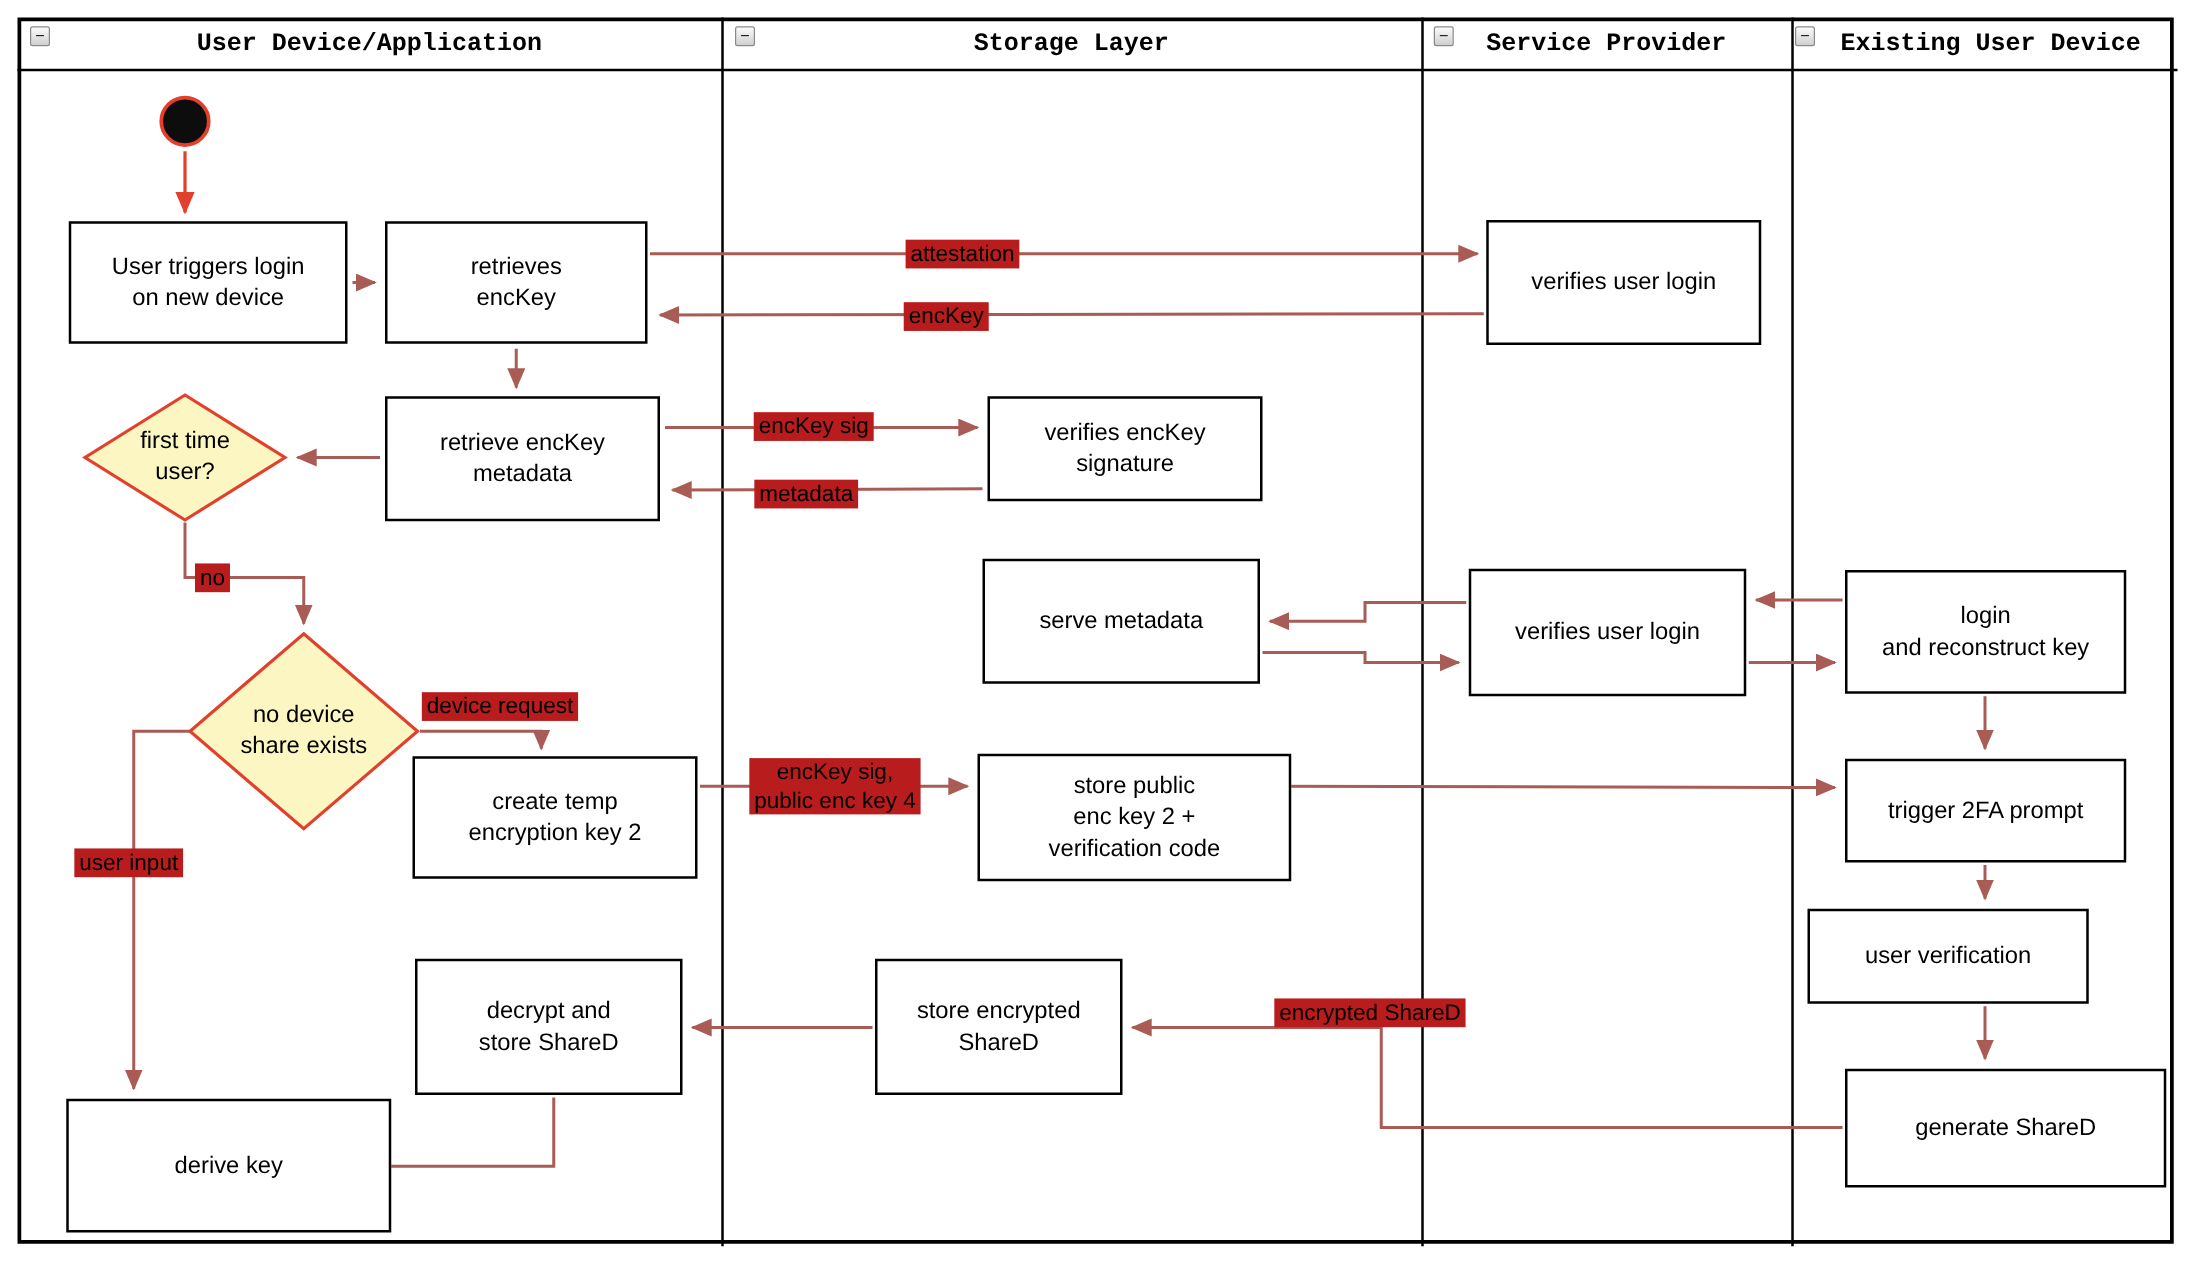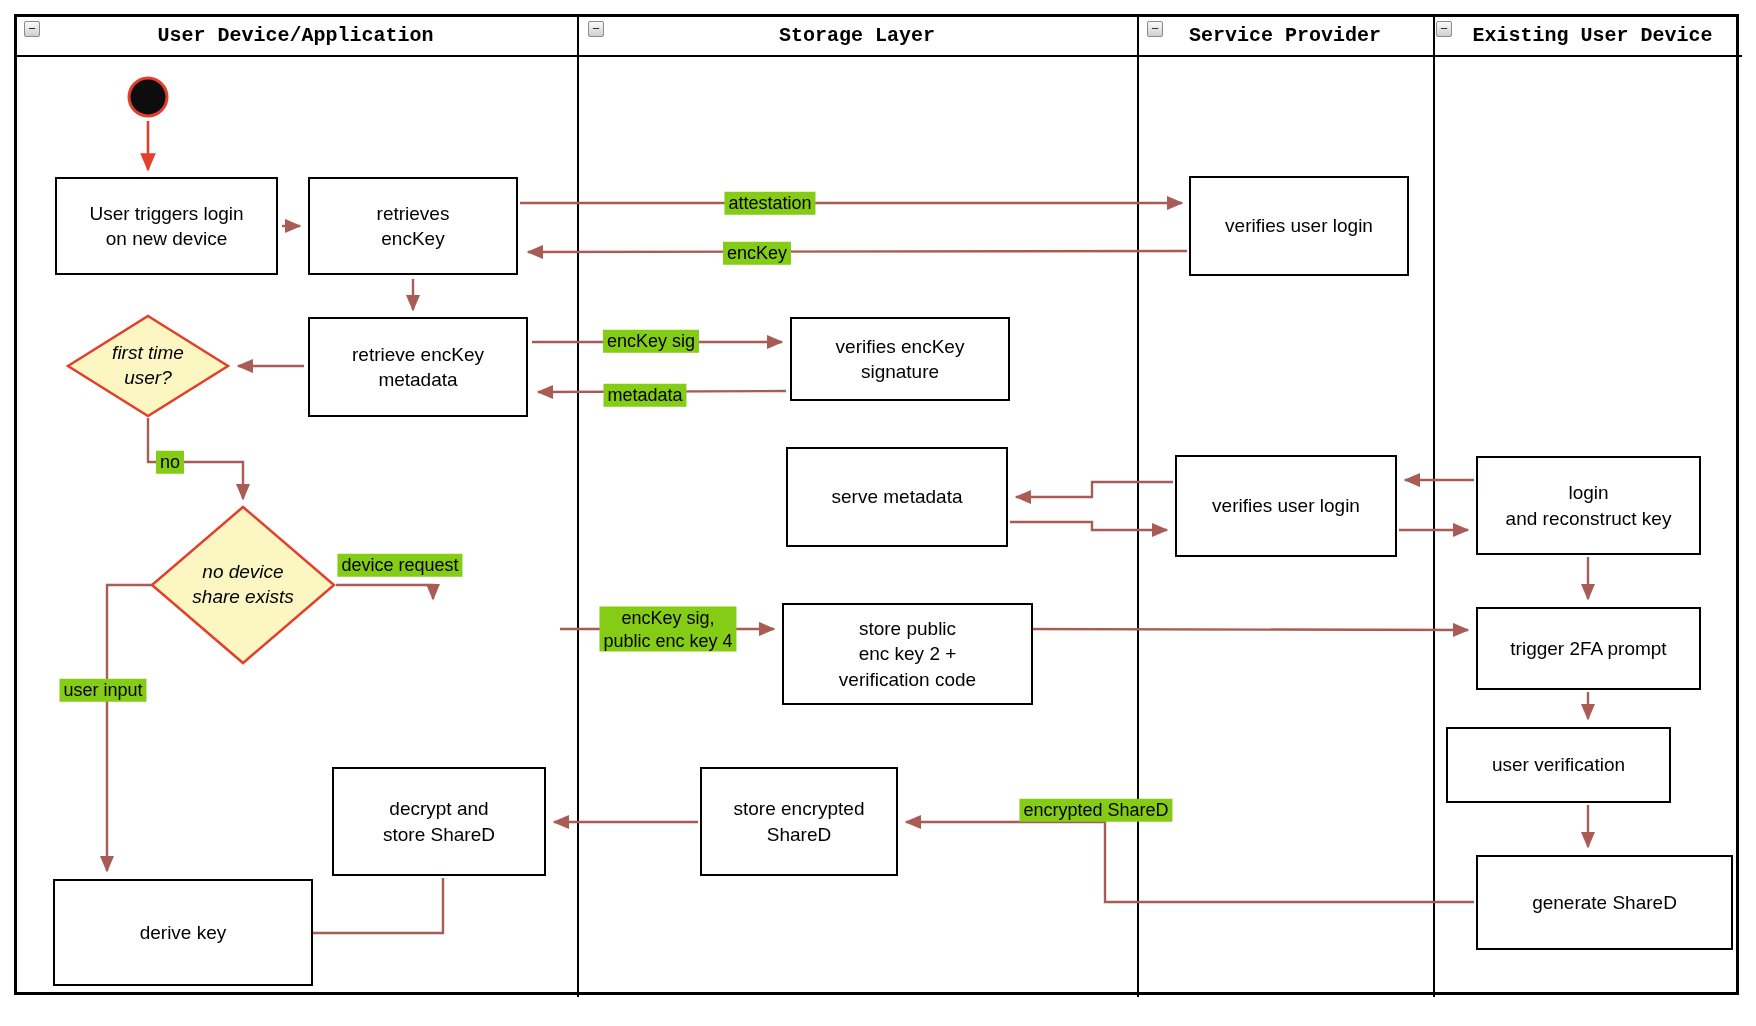--- a/index.html
+++ b/index.html
@@ -10,23 +10,23 @@
   .lane-title{position:absolute;top:18px;height:34px;display:flex;align-items:center;justify-content:center;
     font-weight:bold;font-size:20px;color:#000;font-family:Liberation Mono, monospace;}
   .collapse-btn{position:absolute;top:21px;width:16px;height:16px;box-sizing:border-box;
     background:linear-gradient(#fbfbfb,#cfcfcf);border:1px solid #8a8a8a;border-radius:2px;
     font-size:13px;line-height:13px;text-align:center;color:#222;cursor:pointer;}
   svg.wires{position:absolute;left:0;top:0;width:1756px;height:1026px;}
   .node{position:absolute;box-sizing:border-box;border:2px solid #000;background:#fff;
     display:flex;align-items:center;justify-content:center;text-align:center;
     font-size:19px;color:#000;white-space:pre-line;line-height:1.32;padding:2px;}
   .dlabel{position:absolute;transform:translate(-50%,-50%);text-align:center;font-size:19px;
-    color:#000;white-space:pre-line;line-height:1.3;font-style:italic;}
+    color:#000;white-space:pre-line;line-height:1.3;}
   .elabel{position:absolute;transform:translate(-50%,-50%);text-align:center;font-size:18px;
-    color:#000;background:#84cc16;padding:0 4px;white-space:pre-line;line-height:1.25;}
+    color:#000;background:#b91c1c;padding:0 4px;white-space:pre-line;line-height:1.25;}
 </style>
 </head>
 <body>
 
 <div id="canvas">
 
   <div class="frame"></div>
   <div class="vdiv" style="left:577px"></div>
   <div class="vdiv" style="left:1137px"></div>
   <div class="vdiv" style="left:1433px"></div>
@@ -87,20 +87,22 @@
 user?</div>
   <div class="dlabel" style="left:243px;top:585px">no device
 share exists</div>
 
   <div class="node" style="left:55px;top:177px;width:223px;height:98px">User triggers login
 on new device</div>
   <div class="node" style="left:308px;top:177px;width:210px;height:98px">retrieves
 encKey</div>
   <div class="node" style="left:308px;top:317px;width:220px;height:100px">retrieve encKey
 metadata</div>
+  <div class="node" style="left:330px;top:605px;width:228px;height:98px">create temp
+encryption key 2</div>
   <div class="node" style="left:332px;top:767px;width:214px;height:109px">decrypt and
 store ShareD</div>
   <div class="node" style="left:53px;top:879px;width:260px;height:107px">derive key</div>
   <div class="node" style="left:790px;top:317px;width:220px;height:84px">verifies encKey
 signature</div>
   <div class="node" style="left:786px;top:447px;width:222px;height:100px">serve metadata</div>
   <div class="node" style="left:782px;top:603px;width:251px;height:102px">store public
 enc key 2 +
 verification code</div>
   <div class="node" style="left:700px;top:767px;width:198px;height:109px">store encrypted

